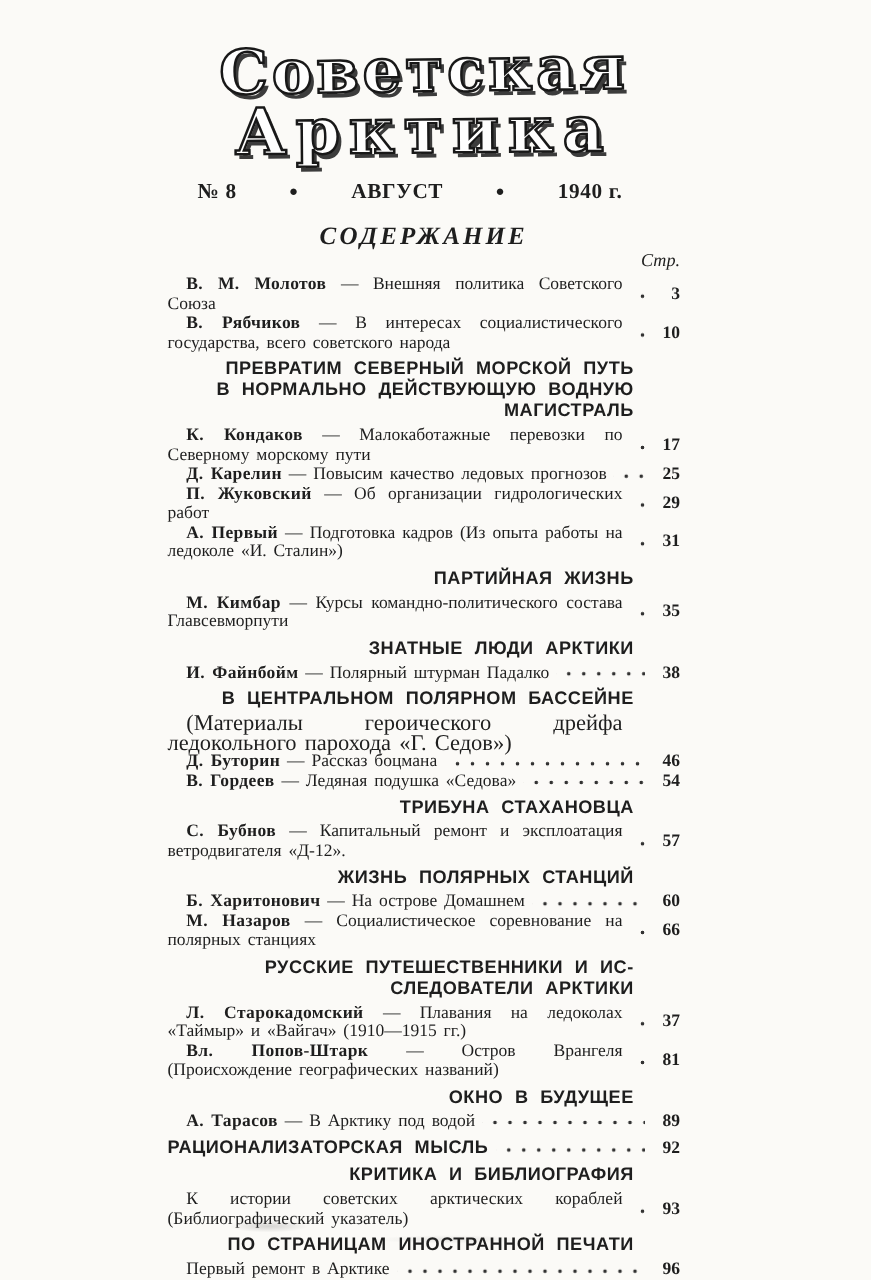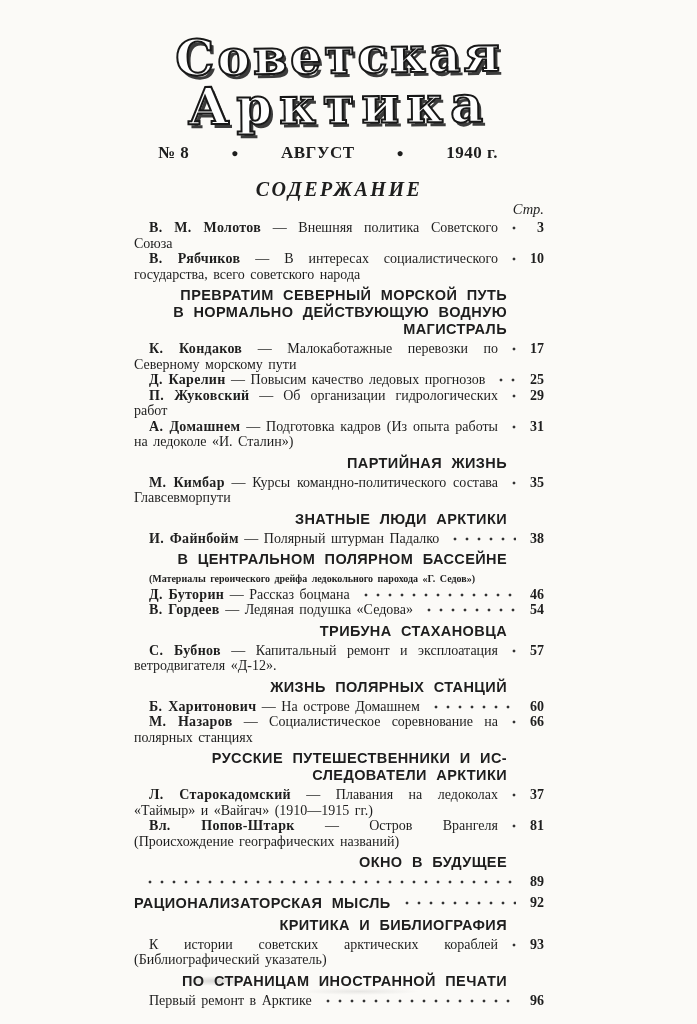--- a/index.html
+++ b/index.html
@@ -50,21 +50,21 @@
   .page-col-label {
     text-align: right;
     font-style: italic;
     font-size: 14.5px; line-height: 17px;
     margin-top: 1px;
   }
 
   
   #toc { margin-top: 2px; }
 
-  .row-entry, .row-hentry { display: flex; align-items: flex-start; }
+  .row-entry, .row-hentry { display: flex; align-items: center; }
 
   .row-entry { font-size: 14px; line-height: 15.5px; }
   .row-entry .txt {
     flex: 0 1 auto;
     text-indent: 15px;
     text-align: justify;
     word-spacing: 2px;
   }
   .row-entry .txt b { letter-spacing: 0.3px; }
 
@@ -81,26 +81,25 @@
     flex: none;
     min-width: 26px;
     padding-left: 4px;
     text-align: right;
     font-weight: bold;
     font-size: 14px; line-height: 15.5px;
     font-family: "Liberation Serif", serif;
   }
 
   .row-note {
-    font-size: 10px; line-height: 15.5px;
+    font-size: 18px; line-height: 15.5px;
     text-indent: 15px;
     text-align: justify;
     word-spacing: 2px;
     padding-right: 46px;
-    font-weight: bold;
   }
 
   .row-heading, .row-hentry .txt {
     font-family: "Liberation Sans", sans-serif;
     font-weight: bold;
     font-size: 14.5px; line-height: 17px;
     word-spacing: 5px; letter-spacing: 0.4px;
   }
   .row-heading {
     text-align: right;
@@ -159,21 +158,21 @@
         <span class="txt"><b>Д. Карелин</b><span> — </span><span>Повысим качество ледовых прогнозов</span></span>
         <span class="fill"></span>
         <span class="pg">25</span>
       </div>
       <div class="row-entry">
         <span class="txt"><b>П. Жуковский</b><span> — </span><span>Об организации гидрологических работ</span></span>
         <span class="fill"></span>
         <span class="pg">29</span>
       </div>
       <div class="row-entry">
-        <span class="txt"><b>А. Домашнем</b><span> — </span><span>Подготовка кадров (Из опыта работы на ледоколе «И. Сталин»)</span></span>
+        <span class="txt"><b>А. Первый</b><span> — </span><span>Подготовка кадров (Из опыта работы на ледоколе «И. Сталин»)</span></span>
         <span class="fill"></span>
         <span class="pg">31</span>
       </div>
       <div class="row-heading">ПАРТИЙНАЯ ЖИЗНЬ</div>
       <div class="row-entry">
         <span class="txt"><b>М. Кимбар</b><span> — </span><span>Курсы командно-политического состава Главсевморпути</span></span>
         <span class="fill"></span>
         <span class="pg">35</span>
       </div>
       <div class="row-heading">ЗНАТНЫЕ ЛЮДИ АРКТИКИ</div>
@@ -217,20 +216,21 @@
         <span class="fill"></span>
         <span class="pg">37</span>
       </div>
       <div class="row-entry">
         <span class="txt"><b>Вл. Попов-Штарк</b><span> — </span><span>Остров Врангеля (Происхождение географических названий)</span></span>
         <span class="fill"></span>
         <span class="pg">81</span>
       </div>
       <div class="row-heading">ОКНО В БУДУЩЕЕ</div>
       <div class="row-entry">
+        <span class="txt"><b>А. Тарасов</b><span> — </span><span>В Арктику под водой</span></span>
         <span class="fill"></span>
         <span class="pg">89</span>
       </div>
       <div class="row-hentry">
         <span class="txt"><span>РАЦИОНАЛИЗАТОРСКАЯ МЫСЛЬ</span></span>
         <span class="fill"></span>
         <span class="pg">92</span>
       </div>
       <div class="row-heading">КРИТИКА И БИБЛИОГРАФИЯ</div>
       <div class="row-entry">

